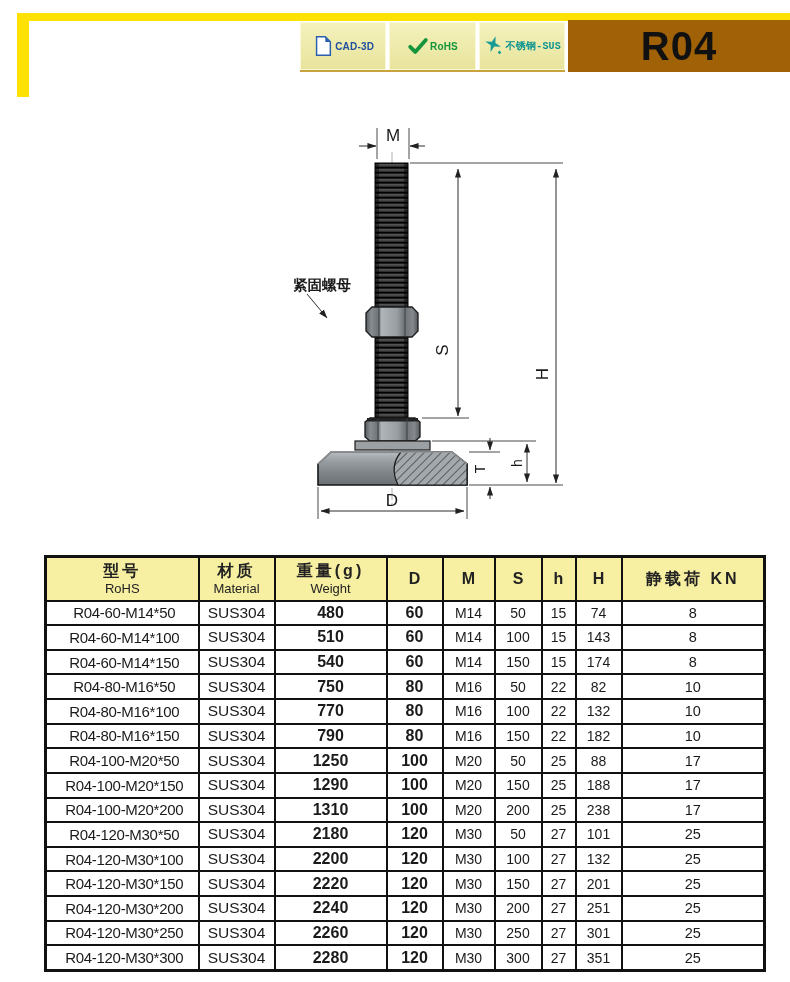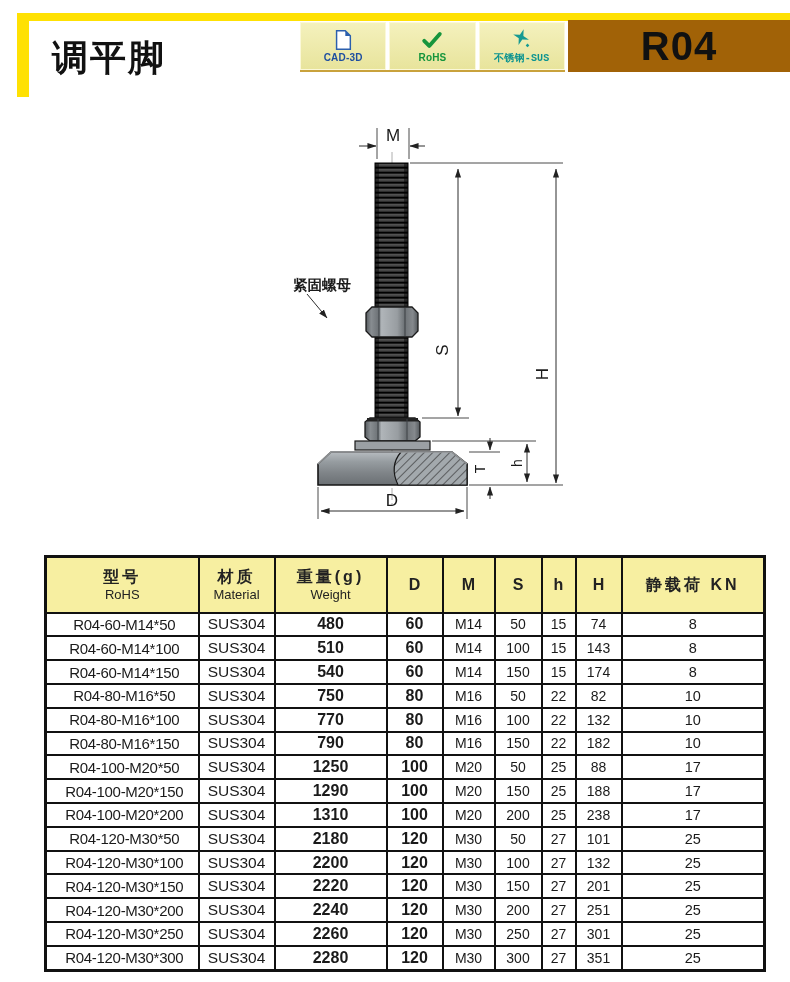--- a/index.html
+++ b/index.html
@@ -6,59 +6,58 @@
   html,body { background:#fff; }
   body { font-family:"Liberation Sans", sans-serif; }
   .page { position:relative; width:790px; height:982px; background:#fff; overflow:hidden; }
 
   
   .top-strip { position:absolute; left:17px; top:13px; width:773px; height:8px; background:#ffe103; }
   .left-bar  { position:absolute; left:17px; top:13px; width:12px; height:84px; background:#ffe103; }
   .page-title { position:absolute; left:52px; top:34px; font-size:36px; font-weight:bold; color:#111; letter-spacing:2px; }
 
   .badges { position:absolute; left:300px; top:22px; width:265px; height:50px; display:flex; gap:3px; border-bottom:2px solid #c9a23c; }
-  .badge { flex:1 1 0; background:linear-gradient(#f4f1bd, #e8e49c); border:1px solid #fbf8d8; display:flex; flex-direction:column; align-items:center; justify-content:center; gap:1px; }
+  .badge { flex:1 1 0; background:linear-gradient(#f4f1bd, #e8e49c); border:1px solid #fbf8d8; display:flex; flex-direction:row; align-items:center; justify-content:center; gap:1px; }
   .badge .bicon { width:22px; height:22px; display:block; }
   .badge .blabel { font-size:10px; font-weight:bold; letter-spacing:0.2px; }
   .blabel.blue { color:#1f4fa0; }
   .blabel.green { color:#14953c; }
   .blabel.teal { color:#0d9490;font-family:Liberation Mono, monospace; }
 
   .part-box { position:absolute; left:568px; top:20px; width:222px; height:52px; background:#a16207; display:flex; align-items:center; justify-content:center; }
   .part-box span { font-size:40px; font-weight:bold; color:#111; letter-spacing:1px; }
 
   
   .drawing { position:absolute; left:255px; top:112px; width:330px; height:430px; }
   .drawing text { font-family:"Liberation Sans", sans-serif; fill:#1a1a1a; }
 
   
   table.spec { position:absolute; left:44px; top:555px; width:719px; height:417px;
                border-collapse:collapse; table-layout:fixed; border:3px solid #111; }
   table.spec th, table.spec td { border:2px solid #111; overflow:hidden; white-space:nowrap; }
-  table.spec thead tr { height:56px;margin-top:8px; }
+  table.spec thead tr { height:44px;margin-top:8px; }
   table.spec th { background:#f7efa1; text-align:center; vertical-align:middle; color:#222; }
   th .zh { display:block; font-size:16px; font-weight:bold; letter-spacing:3px; line-height:20px; }
   th .en { display:block; font-size:13px; font-weight:normal; letter-spacing:0; line-height:15px; }
   th .single { display:block; font-size:16px; font-weight:bold; }
   table.spec td { background:#fff; text-align:center; vertical-align:middle; color:#1a1a1a; }
   td.c0 { background:#a8a8a8; color:#fdfdfd; text-align:left; padding-left:4px; font-size:15px; letter-spacing:-0.3px; }
   td.c1 { font-size:15.5px; }
   td.c2 { font-size:16px; font-weight:bold; }
   td.c3 { font-size:16px; font-weight:bold; }
   td.c4, td.c5, td.c6, td.c7 { font-size:14px; }
   td.c8 { font-size:14.5px; }
 </style>
 </head>
 <body>
 
 <div class="page">
 
   <div class="top-strip"></div>
   <div class="left-bar"></div>
-  <div class="page-title">调平脚</div>
 
   <div class="badges">
     <div class="badge">
       <svg class="bicon" viewBox="0 0 24 24">
         <path d="M5 2 h9.5 l5.5 5.5 V22 H5 Z" fill="#ffffff" stroke="#2b5fad" stroke-width="1.6"></path>
         <path d="M14.5 2 L20 7.5 H14.5 Z" fill="#2b5fad"></path>
       </svg>
       <span class="blabel blue">CAD-3D</span>
     </div>
     <div class="badge">

